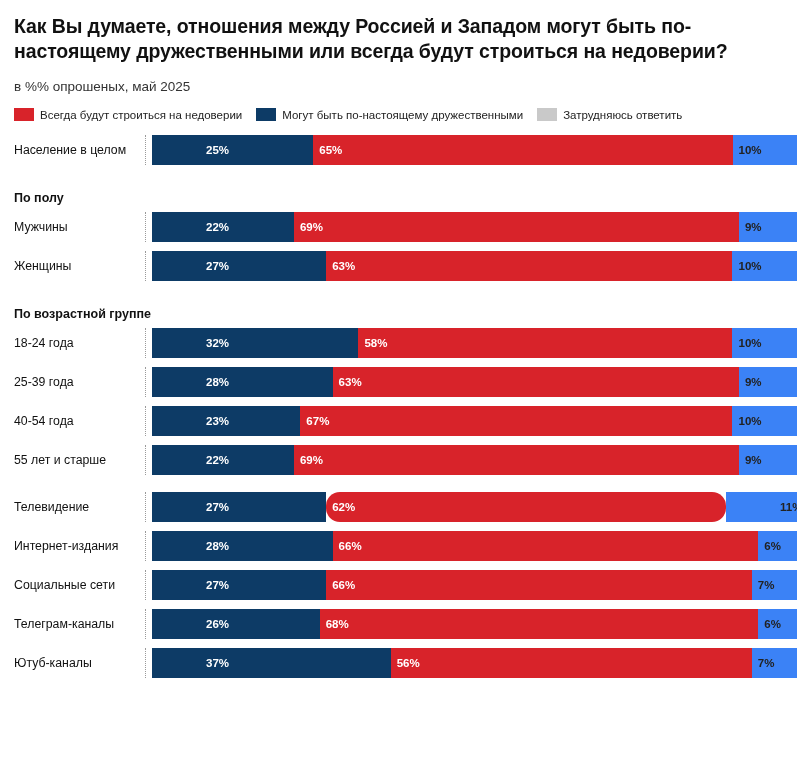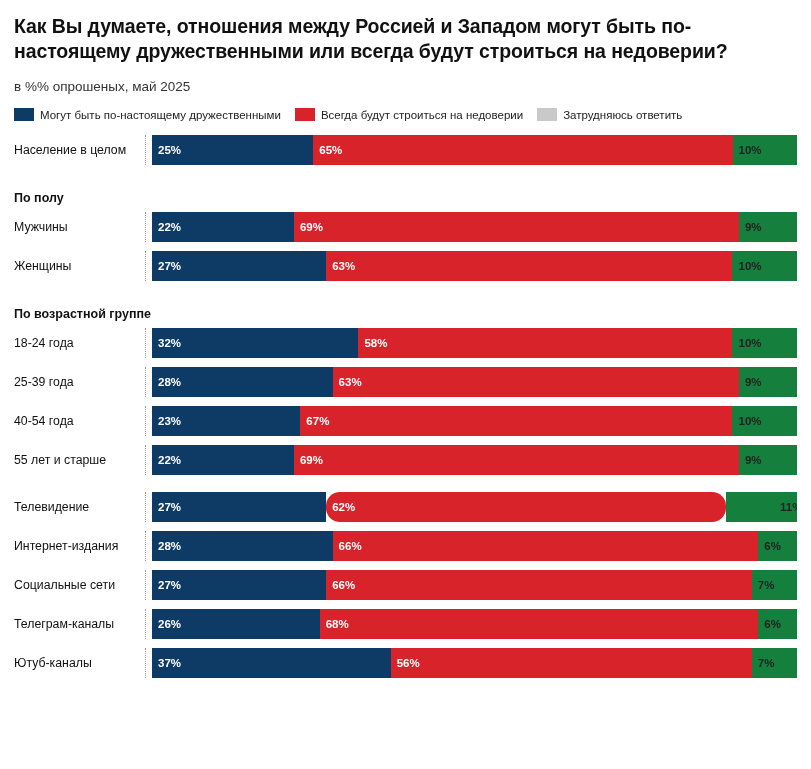--- a/index.html
+++ b/index.html
@@ -100,41 +100,41 @@
     box-sizing: border-box;
     overflow: hidden;
   }
   .seg span {
     font-size: 11.5px;
     font-weight: bold;
     white-space: nowrap;
     padding-left: 6px;
   }
   .seg.s0 { background: #0d3b66; }
-  .seg.s0 span { color: #ffffff; }
+  .seg.s0 span { color: #ffffff; margin-left: 48px; }
   .seg.s1 { background: #d8232a; }
   .seg.s1 span { color: #ffffff; }
-  .seg.s2 { background: #15803d; }
+  .seg.s2 { background: #3b82f6; }
   .seg.s2 span { color: #222222; }
 </style>
 </head>
 <body>
 
 <div class="page">
   <h1 class="title">Как Вы думаете, отношения между Россией и Западом могут быть по-настоящему дружественными или всегда будут строиться на недоверии?</h1>
   <div class="subtitle">в %% опрошеных, май 2025</div>
 
   <div class="legend" id="legend">
       <div class="legend-item">
+        <span class="legend-swatch" style="background: rgb(216, 35, 42);"></span>
+        <span class="legend-label">Всегда будут строиться на недоверии</span>
+      </div>
+      <div class="legend-item">
         <span class="legend-swatch" style="background: rgb(13, 59, 102);"></span>
         <span class="legend-label">Могут быть по-настоящему дружественными</span>
-      </div>
-      <div class="legend-item">
-        <span class="legend-swatch" style="background: rgb(216, 35, 42);"></span>
-        <span class="legend-label">Всегда будут строиться на недоверии</span>
       </div>
       <div class="legend-item">
         <span class="legend-swatch" style="background: rgb(201, 201, 201);"></span>
         <span class="legend-label">Затрудняюсь ответить</span>
       </div>
     </div>
 
   <div class="rows" id="rows">
       <div class="row">
         <div class="row-label">Население в целом</div>

